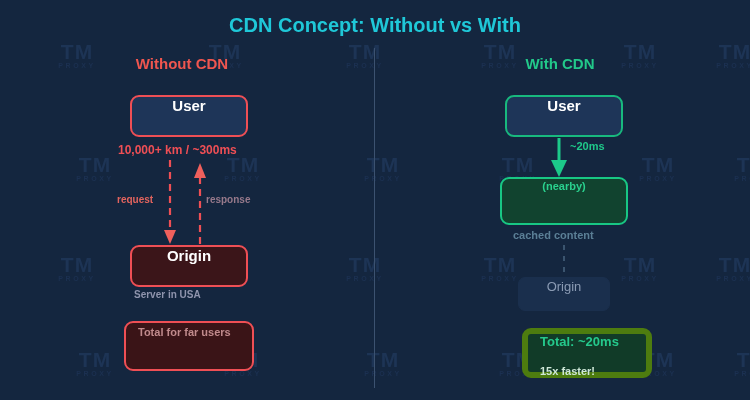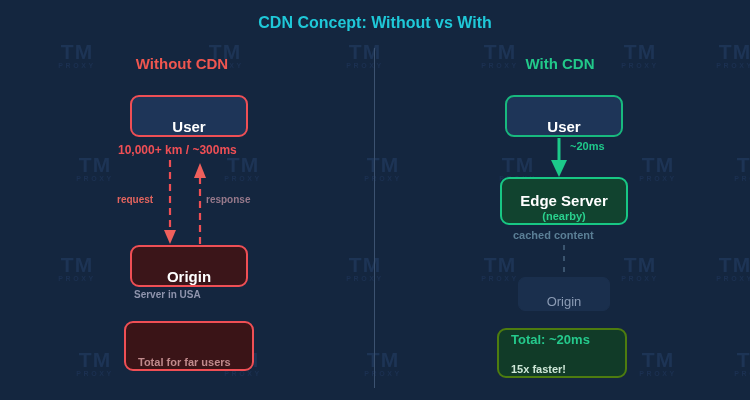--- a/index.html
+++ b/index.html
@@ -58,21 +58,21 @@
     z-index: 1;
   }
 
   
   #title {
     position: absolute;
     top: 14px;
     left: 0;
     width: 750px;
     text-align: center;
-    font-size: 16px;
+    font-size: 20px;
     font-weight: bold;
     color: #1fc8d8;
     z-index: 3;
   }
 
   .col-head {
     position: absolute;
     width: 280px;
     text-align: center;
     font-size: 15px;
@@ -83,21 +83,21 @@
   #head-left  { left: 42px;  color: #f0564f; }
   #head-right { left: 420px; color: #22c98a; }
 
   
   .node {
     position: absolute;
     box-sizing: border-box;
     display: flex;
     flex-direction: column;
     align-items: center;
-    justify-content: flex-end;
+    justify-content: flex-start;
     border-radius: 9px;
     z-index: 3;
   }
   .node .node-title {
     font-size: 15px;
     font-weight: bold;
     color: #ffffff;
     line-height: 17px;
   }
   .node .node-sub {
@@ -147,23 +147,23 @@
   #origin-right {
     left: 518px; top: 277px; width: 92px; height: 34px;
     background: #1a2f4d;
     border: 1px solid #1a2f4d;
     border-radius: 7px;
   }
   #origin-right .node-title {
     font-size: 13px; font-weight: normal; color: #8b9bb4;
   }
   #total-right {
-    left: 497px; top: 328px; width: 130px; height: 50px;
+    left: 522px; top: 328px; width: 130px; height: 50px;
     background: #113b28;
-    border: 2px solid #4d7c0f;
+    border: 6px solid #4d7c0f;
     align-items: flex-start;
     padding-left: 12px;
   }
   #total-right .t-main {
     font-size: 13px; font-weight: bold; color: #25c98c; line-height: 16px;
   }
   #total-right .t-sub {
     font-size: 11px; font-weight: bold; color: #cfe8d8; line-height: 14px; margin-top: 14px;
   }
 
@@ -349,21 +349,20 @@
     <div class="t-sub">Total for far users</div>
   </div>
 
   <div class="node" id="user-right">
     <div class="node-title">User</div>
   </div>
 
   <div class="caption" id="ms20-label">~20ms</div>
 
   <div class="node" id="edge-right">
-    <div class="node-title">Edge Server</div>
     <div class="node-sub">(nearby)</div>
   </div>
 
   <div class="caption" id="cached-label">cached content</div>
 
   <div class="node" id="origin-right">
     <div class="node-title">Origin</div>
   </div>
 
   <div class="node" id="total-right">

